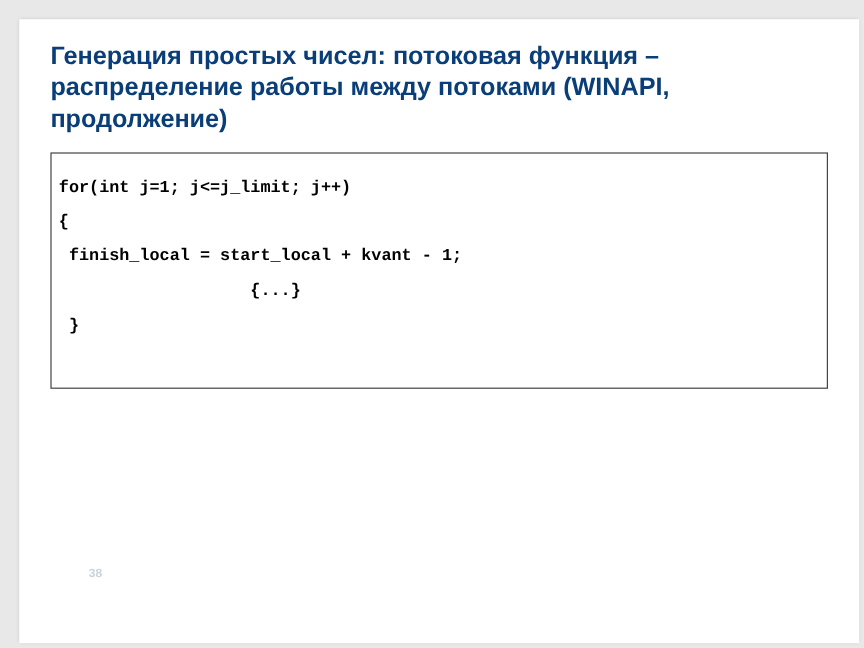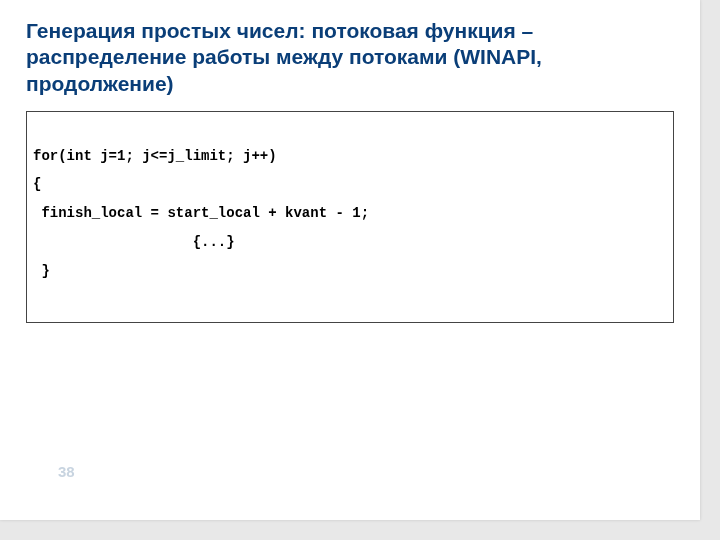--- a/index.html
+++ b/index.html
@@ -8,51 +8,51 @@
     background: #e8e8e8;
     font-family: Verdana, Arial, sans-serif;
     width: 720px;
     height: 540px;
     overflow: hidden;
   }
   .slide {
     background: #ffffff;
     width: 700px;
     height: 520px;
-    margin: 0;
+    margin: 16px;
     box-sizing: border-box;
     padding: 18px 26px;
     position: relative;
     box-shadow: 0 0 3px rgba(0,0,0,0.15);
   }
   .title {
     color: #0a3e78;
     font-weight: bold;
     font-size: 21px;
     line-height: 1.25;
     margin: 0 0 14px 0;
   }
   .codebox {
     border: 1px solid #444;
-    padding: 23px 6px 30px 6px;
+    padding: 8px 6px 30px 6px;
     font-family: "Courier New", monospace;
     font-weight: bold;
     font-size: 14px;
     line-height: 1.05;
   }
   .codebox div {
     white-space: pre;
     margin: 14px 0;
   }
   .page-num {
     position: absolute;
-    bottom: 40px;
+    bottom: 52px;
     left: 58px;
     color: #c8d4e0;
-    font-size: 15px;
+    font-size: 10px;
     font-weight: bold;
   }
 </style>
 </head>
 <body>
 
 <div class="slide">
   <h1 class="title">Генерация простых чисел: потоковая функция – распределение работы между потоками (WINAPI, продолжение)</h1>
 
   <div class="codebox">

